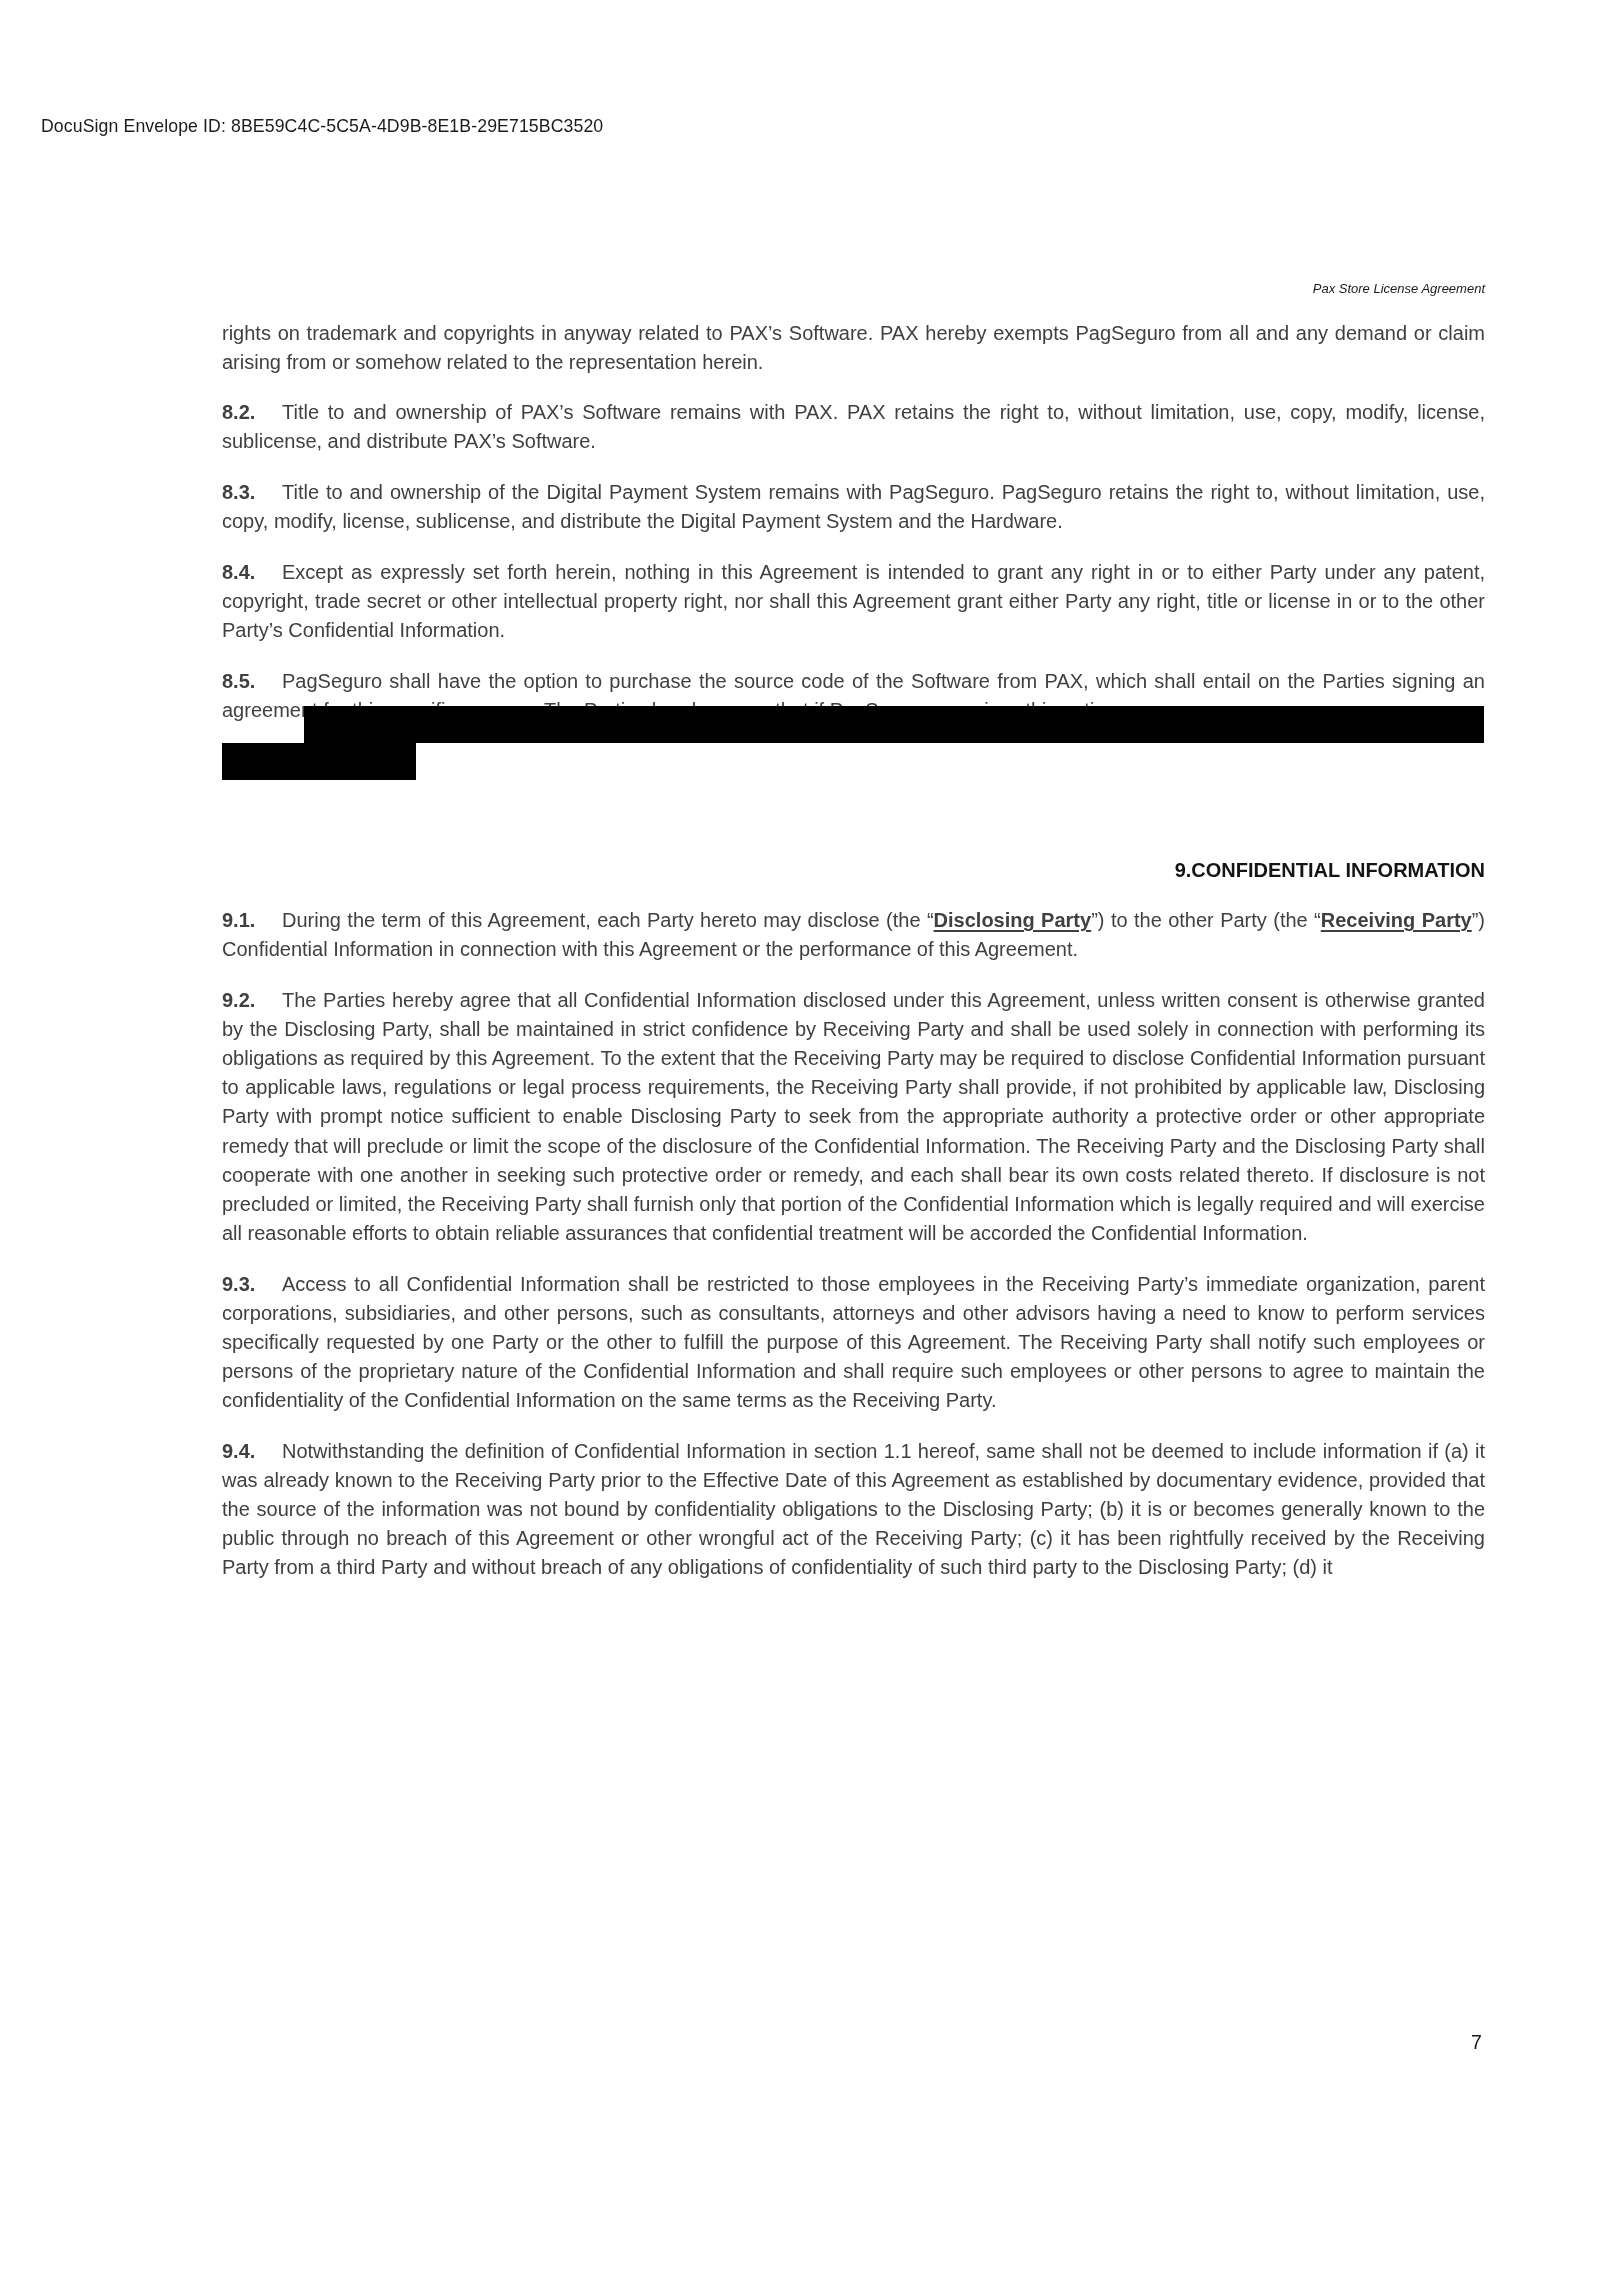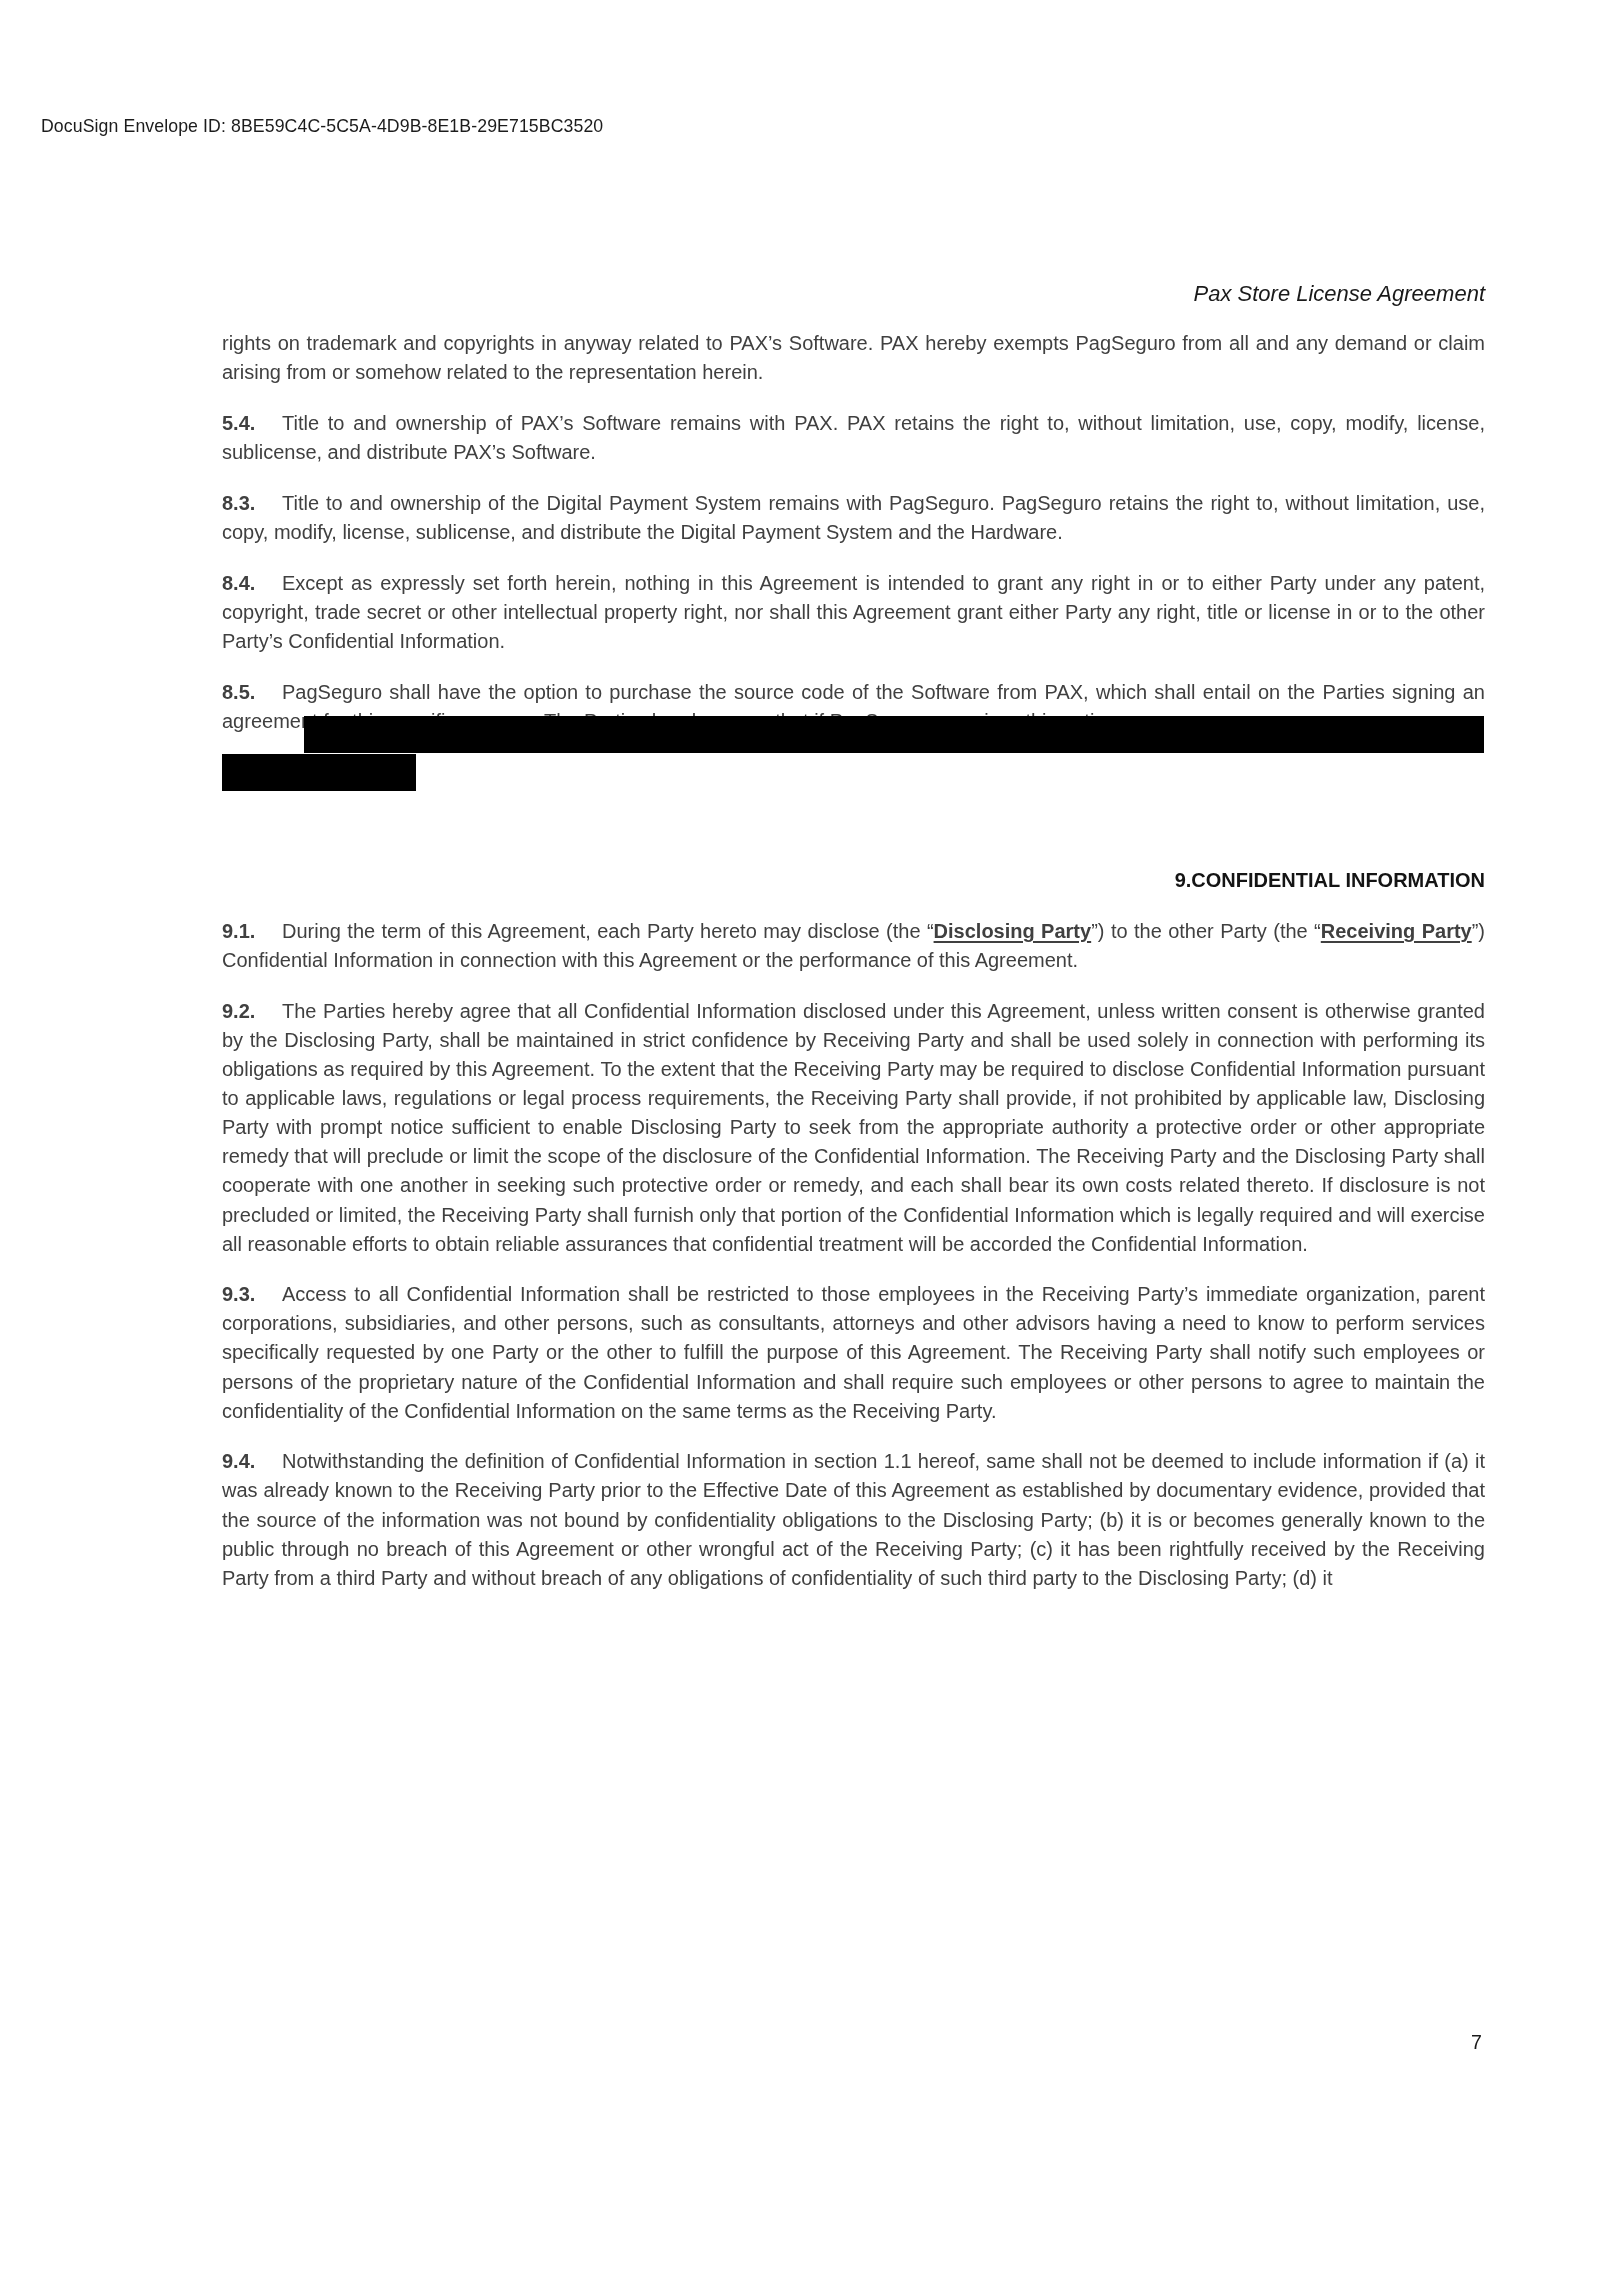--- a/index.html
+++ b/index.html
@@ -32,21 +32,21 @@
   
   .content {
     position: absolute;
     left: 222px;
     top: 281px;
     width: 1263px;
   }
   .doc-header {
     text-align: right;
     font-style: italic;
-    font-size: 22px;
+    font-size: 13px;
     color: #1a1a1a;
     line-height: 1.2;
     margin-bottom: 22px;
     font-family: "Liberation Sans", sans-serif;
   }
   p.para {
     margin: 0 0 21.6px 0;
     font-size: 20px;
     line-height: 1.455;
     text-align: justify;
@@ -122,21 +122,21 @@
 
   <div class="docusign-stamp">DocuSign Envelope ID: 8BE59C4C-5C5A-4D9B-8E1B-29E715BC3520</div>
 
   <div class="content">
 
     <div class="doc-header">Pax Store License Agreement</div>
 
     <p class="para">rights on trademark and copyrights in anyway related to PAX’s Software. PAX hereby exempts PagSeguro from all and any demand or claim arising from or somehow related to the representation herein.</p>
 
     <p class="para">
-      <span class="num">5.4.</span><span>Title to and ownership of PAX’s Software remains with PAX. PAX retains the right to, without limitation, use, copy, modify, license, sublicense, and distribute PAX’s Software.</span>
+      <span class="num">8.2.</span><span>Title to and ownership of PAX’s Software remains with PAX. PAX retains the right to, without limitation, use, copy, modify, license, sublicense, and distribute PAX’s Software.</span>
     </p>
 
     <p class="para">
       <span class="num">8.3.</span><span>Title to and ownership of the Digital Payment System remains with PagSeguro. PagSeguro retains the right to, without limitation, use, copy, modify, license, sublicense, and distribute the Digital Payment System and the Hardware.</span>
     </p>
 
     <p class="para">
       <span class="num">8.4.</span><span>Except as expressly set forth herein, nothing in this Agreement is intended to grant any right in or to either Party under any patent, copyright, trade secret or other intellectual property right, nor shall this Agreement grant either Party any right, title or license in or to the other Party’s Confidential Information.</span>
     </p>
 

